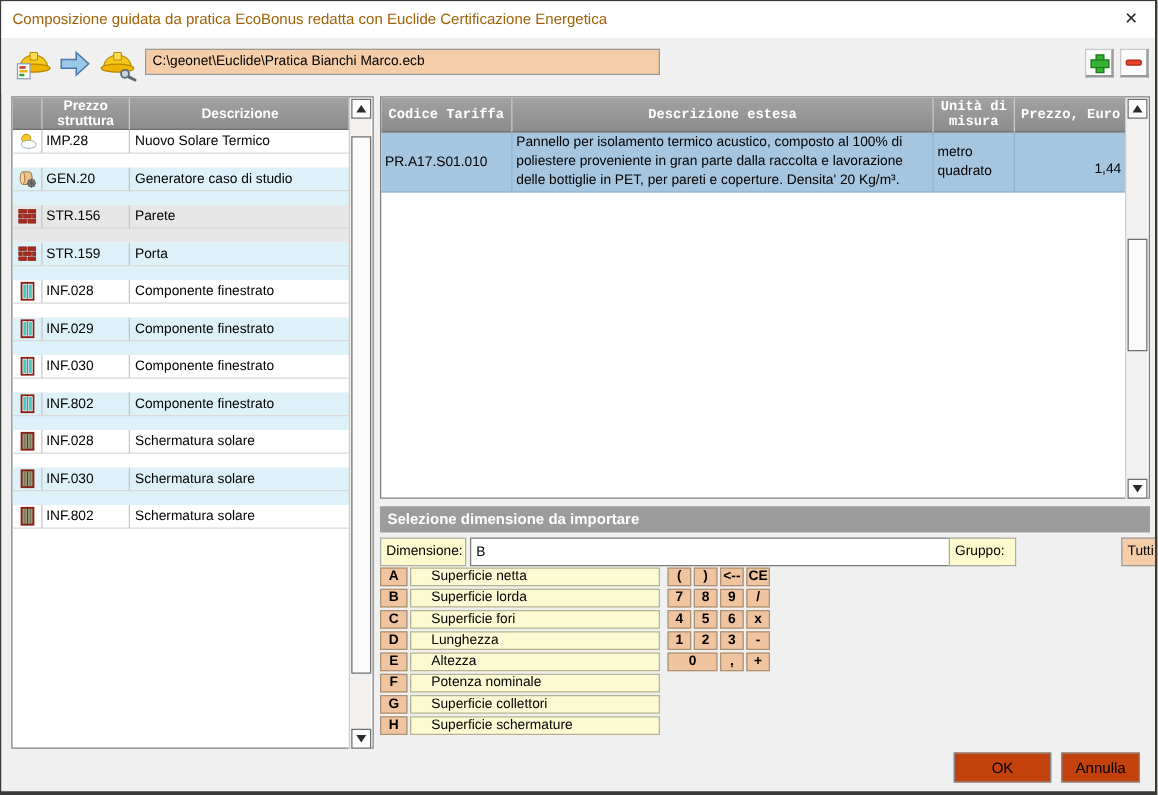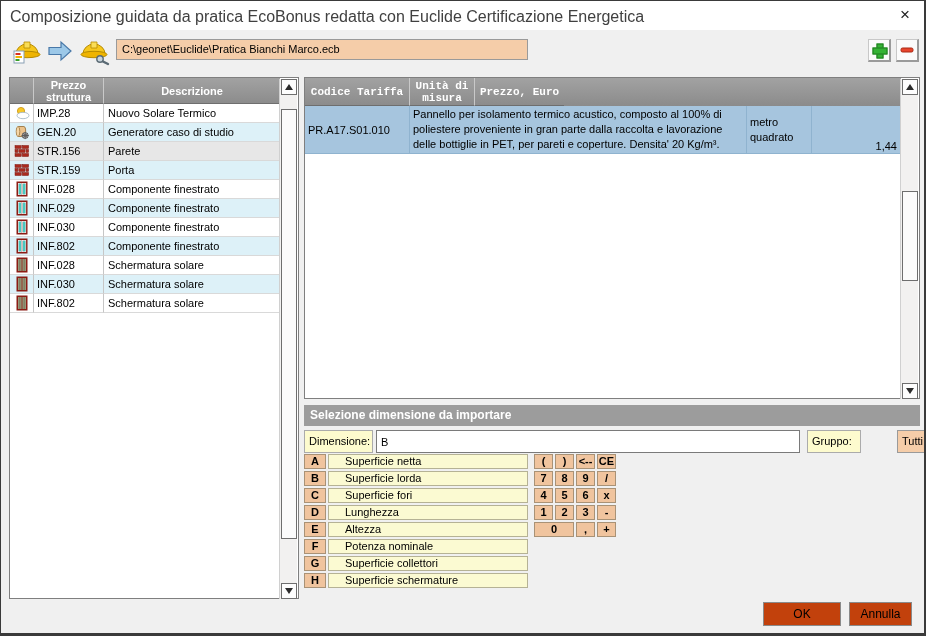--- a/index.html
+++ b/index.html
@@ -4,21 +4,21 @@
 <style>
   * { margin:0; padding:0; box-sizing:border-box; }
   html,body { background:#d4d0c8; font-family:"Liberation Sans", sans-serif; }
   .dialog{
     position:relative; width:926px; height:636px; background:#f0f0f0;
     border:1px solid #3a3a3a; border-bottom:3px solid #3a3a3a; border-right:2px solid #3a3a3a;
     overflow:hidden; font-size:11px; color:#000;
   }
   
   .titlebar{ position:absolute; left:0; top:0; width:100%; height:29px; background:#ffffff; border-bottom:1px solid #ffffff;}
-  .title-text{ position:absolute; left:9px; top:7px; font-size:16px; color:#404040; white-space:nowrap;}
+  .title-text{ position:absolute; left:9px; top:7px; font-size:12px; color:#a16207; white-space:nowrap;}
   .close-btn{ position:absolute; right:8px; top:3px; width:22px; height:22px; cursor:pointer; }
   .close-btn span{ display:block; font-size:17px; line-height:22px; text-align:center; color:#222; font-weight:400;}
   
   .toolbar{ position:absolute; left:0; top:30px; width:100%; height:44px; background:#f0f0f0;}
   .tb-icon{ position:absolute; top:3px; }
   .tb-hat1{ left:10px; } .tb-arrow{ left:46px; top:8px;} .tb-hat2{ left:76px; }
   .path-field{
     position:absolute; left:115px; top:8px; width:412px; height:21px;
     background:#f5cda9; border:1px solid #9a9a9a; font-size:11px; line-height:19px;
     padding-left:5px; white-space:nowrap; overflow:hidden;
@@ -37,52 +37,52 @@
     background:#e8442c; border:1px solid #a82814; border-radius:2px; }
   
   .panel{ position:absolute; background:#ffffff; border:1px solid #7f7f7f; }
   .grid-header{ background:linear-gradient(#a2a2a2,#8b8b8b); color:#fff; font-weight:bold; display:flex; }
   .gh-cell{ border-right:1px solid #c9c9c9; border-bottom:1px solid #6e6e6e; display:flex; align-items:center; justify-content:center; text-align:center; line-height:12px;}
   
   .left-panel{ left:8px; top:76px; width:290px; height:522px; }
   .lp-grid{ position:absolute; left:0; top:0; width:270px; height:520px; overflow:hidden;}
   .lp-header{ height:26px; }
   .lh-icon{ width:24px; } .lh-code{ width:70px; } .lh-desc{ width:176px; border-right:none;}
-  .srow{ display:flex; height:19px; cursor:pointer; }
+  .srow{ display:flex; height:30px; cursor:pointer; }
   .srow .cell{ border-right:1px solid #c6c6c6; border-bottom:1px solid #d9d9d9; height:19px; line-height:18px; overflow:hidden; white-space:nowrap;}
   .c-icon{ width:24px; display:flex; align-items:center; justify-content:center;}
   .c-code{ width:70px; padding-left:3px;}
   .c-desc{ width:176px; padding-left:4px; border-right:none !important;}
   .row-alt{ background:#ddf1f8; }
   .row-sel-gray{ background:#e7e7e7; }
   
   .right-panel{ left:303px; top:76px; width:616px; height:322px; }
   .rp-grid{ position:absolute; left:0; top:0; width:596px; height:320px; overflow:hidden;}
   .rp-header{ height:28px;font-family:Liberation Mono, monospace; }
   .rh-code{ width:105px;} .rh-desc{ width:337px;} .rh-unit{ width:65px;} .rh-price{ width:89px; border-right:none;}
   .trow{ display:flex; height:48px; background:#a6c5de; cursor:pointer; border-bottom:1px solid #8fb3cf;}
   .trow .tcell{ border-right:1px solid #8fb3cf; overflow:hidden; }
   .t-code{ width:105px; padding:2px 8px 2px 3px; display:flex; align-items:center;}
   .t-desc{ width:337px; padding:1px 3px; line-height:15px;}
   .t-unit{ width:65px; padding:2px 3px; display:flex; align-items:center; line-height:15px;}
-  .t-price{ width:89px; padding:1px 4px; display:flex; align-items:flex-end; justify-content:flex-end; border-right:none !important;}
+  .t-price{ width:89px; padding:12px 4px; display:flex; align-items:flex-end; justify-content:flex-end; border-right:none !important;}
   
   .vscroll{ position:absolute; top:1px; right:1px; width:18px; background:#f2f1f0; border-left:1px solid #d0d0d0;}
   .sb-btn{ position:absolute; left:1px; width:16px; height:16px; background:#fdfdfd; border:1px solid #6e6e6e; display:flex; align-items:center; justify-content:center; cursor:pointer;}
   .sb-up{ top:0; } .sb-down{ bottom:0; }
   .sb-thumb{ position:absolute; left:1px; width:16px; background:#fbfbfb; border:1px solid #6e6e6e; cursor:grab;}
   .tri-up{ width:0; height:0; border-left:4px solid transparent; border-right:4px solid transparent; border-bottom:6px solid #2c2c2c;}
   .tri-down{ width:0; height:0; border-left:4px solid transparent; border-right:4px solid transparent; border-top:6px solid #2c2c2c;}
   
   .section-bar{ position:absolute; left:303px; top:404px; width:616px; height:21px;
     background:#9c9c9c; color:#fff; font-weight:bold; font-size:12px; line-height:21px; padding-left:6px;}
   .lbl{ position:absolute; top:429px; height:23px; background:#fdfbce; border:1px solid #ababab;
     line-height:21px; padding-left:4px; }
   .lbl-dim{ left:303px; width:69px; }
-  .lbl-grp{ left:806px; width:54px; }
+  .lbl-grp{ left:758px; width:54px; }
   .dim-input{ position:absolute; left:375px; top:429px; width:424px; height:23px; background:#fff;
     border:1px solid #7a7a7a; font-family:"Liberation Sans",sans-serif; font-size:11px; padding-left:4px;}
   .grp-combo{ position:absolute; left:896px; top:429px; width:56px; height:23px; background:#f5cda9;
     border:1px solid #9a9a9a; line-height:21px; padding-left:4px; cursor:pointer;}
   .grp-more{ position:absolute; right:2px; top:0; width:16px; height:21px; text-align:center;
     font-weight:bold; letter-spacing:1px; line-height:19px; cursor:pointer;}
   
   .dim-list{ position:absolute; left:303px; top:453px; width:230px;}
   .dim-row{ display:flex; margin-bottom:2px; height:15px; cursor:pointer;}
   .dim-key{ width:22px; background:#f0c49e; border:1px solid #a99276; font-weight:bold; text-align:center; line-height:13px; margin-right:2px;}
@@ -316,20 +316,21 @@
       <div class="sb-btn sb-down">
           <div class="tri-down"></div>
         </div>
     </div>
   </div>
 
   <div class="panel right-panel">
     <div class="rp-grid">
       <div class="grid-header rp-header">
         <div class="gh-cell rh-code">Codice Tariffa</div>
+        <div class="gh-cell rh-desc">Descrizione estesa</div>
         <div class="gh-cell rh-unit">Unità di misura</div>
         <div class="gh-cell rh-price">Prezzo, Euro</div>
       </div>
       <div id="tariff-body">
           <div class="trow">
             <div class="tcell t-code">PR.A17.S01.010</div>
             <div class="tcell t-desc">Pannello per isolamento termico acustico, composto al 100% di poliestere proveniente in gran parte dalla raccolta e lavorazione delle bottiglie in PET, per pareti e coperture. Densita' 20 Kg/m³. Lambda ...</div>
             <div class="tcell t-unit">metro quadrato</div>
             <div class="tcell t-price">1,44</div>
           </div>

